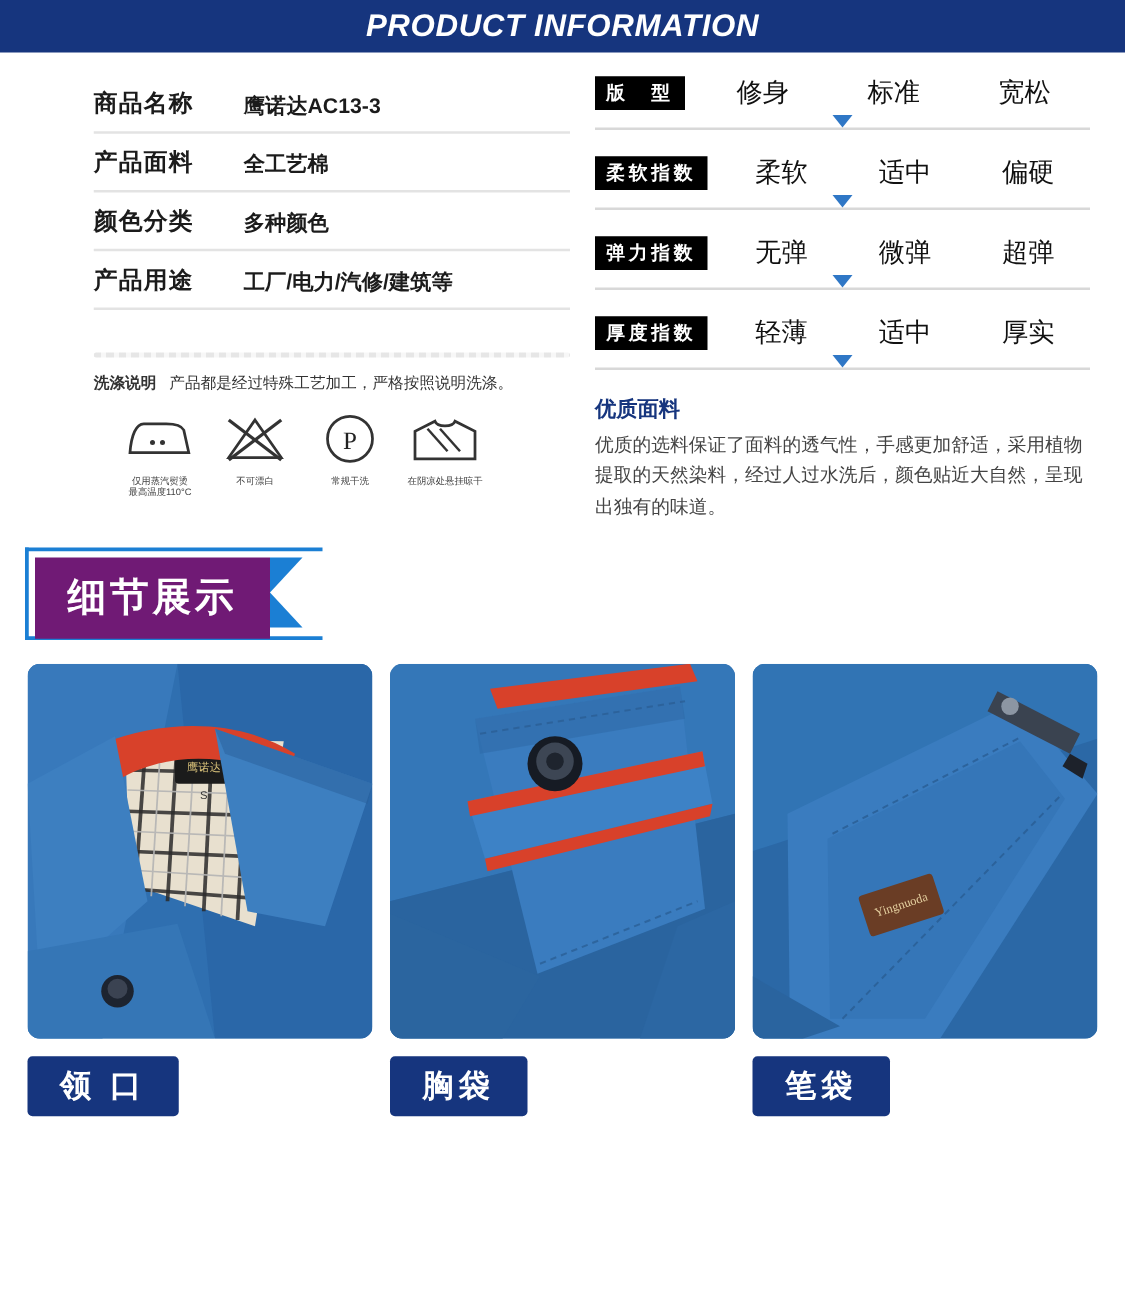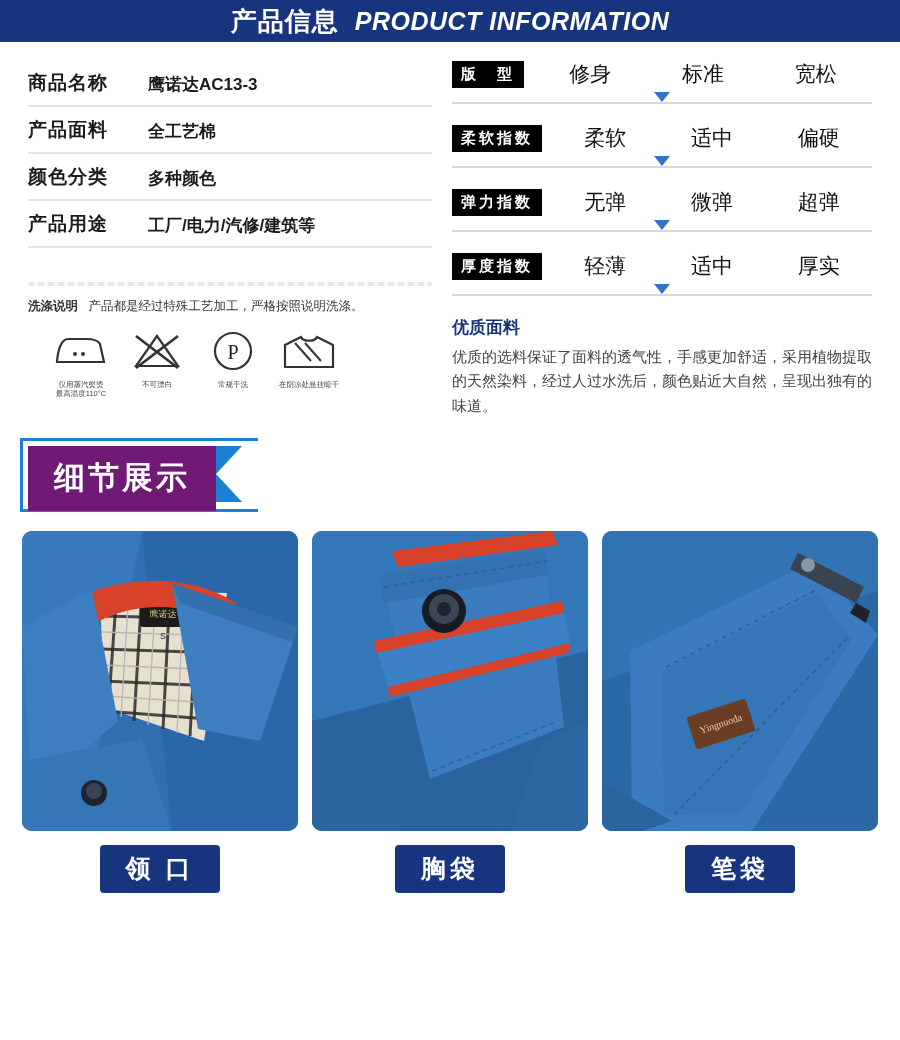--- a/index.html
+++ b/index.html
@@ -33,20 +33,21 @@
     font-size: 25px;
     font-weight: bold;
     font-style: italic;
     letter-spacing: 0.5px;
   }
 
   
   .info-wrap {
     display: flex;
     padding: 18px 28px 0 28px;
+    margin-left: 47px;
   }
   .col-left { width: 404px; }
   .col-right { width: 440px; padding-left: 20px; }
 
   .spec-row {
     display: flex;
     align-items: flex-end;
     border-bottom: 2px solid #e3e3e3;
     padding: 10px 0 9px 0;
   }
@@ -198,41 +199,39 @@
   .photo-card { width: 276px; }
   .photo {
     width: 276px;
     height: 300px;
     border-radius: 10px;
     overflow: hidden;
     position: relative;
   }
   .cap-wrap {
     display: flex;
-    justify-content: center;
     margin-top: 14px;
   }
   .cap {
     background: #16357e;
     color: #fff;
     font-size: 25px;
     font-weight: bold;
     letter-spacing: 4px;
     padding: 7px 26px 8px 26px;
     border-radius: 4px;
   }
 </style>
 </head>
 <body>
 
 
 
 
 <div class="header">
-  <span class="cn">产品信息</span>
   <span class="en">PRODUCT INFORMATION</span>
 </div>
 
 
 <div class="info-wrap">
 
   <div class="col-left">
 
     <div class="spec-row">
       <div class="spec-label">商品名称</div>

